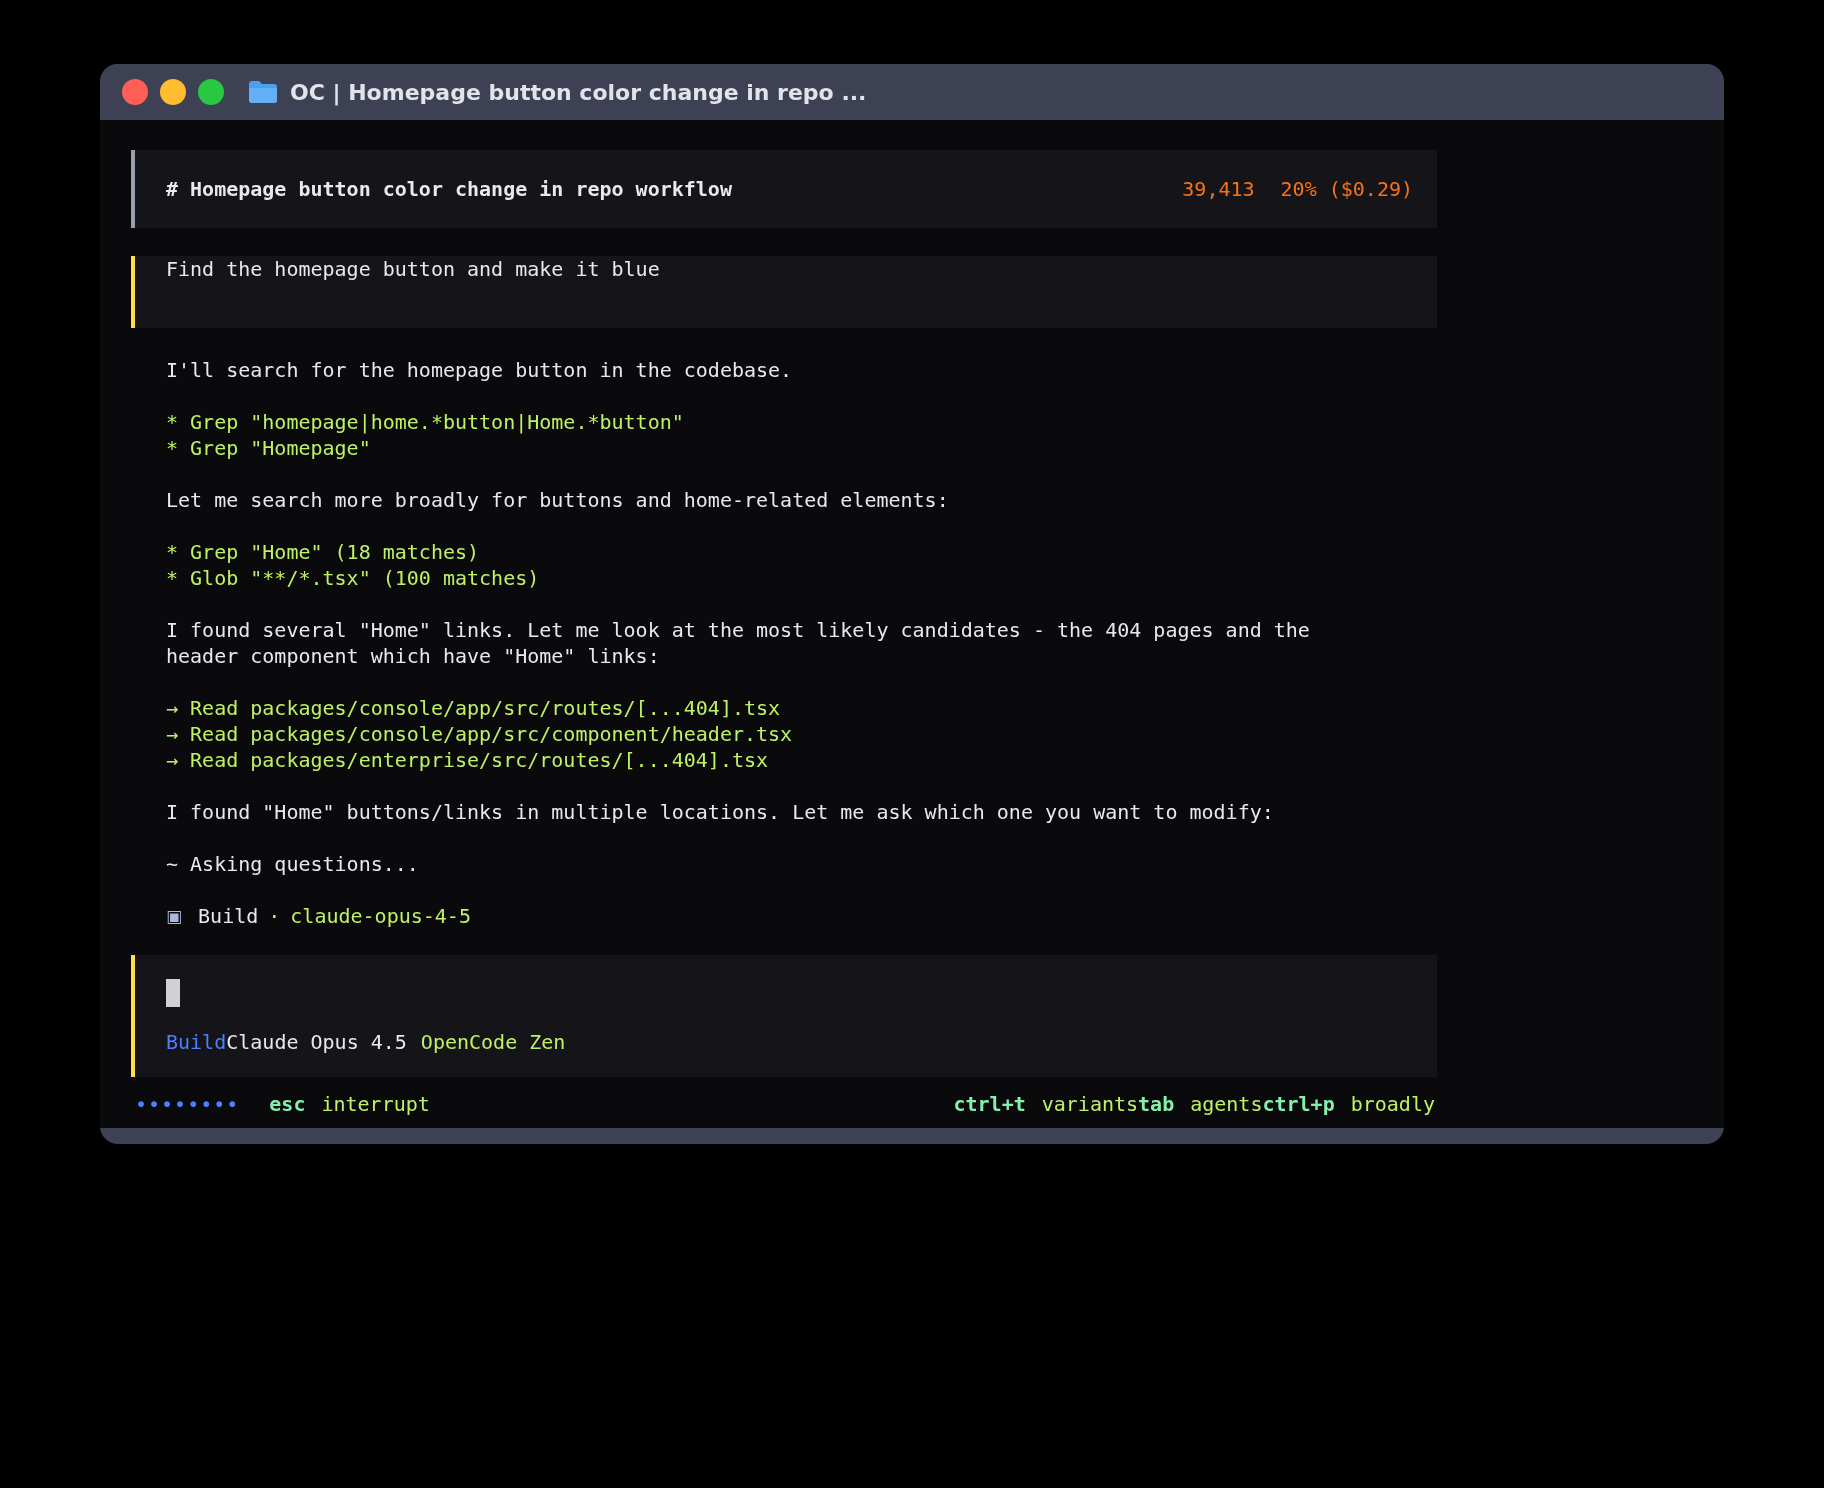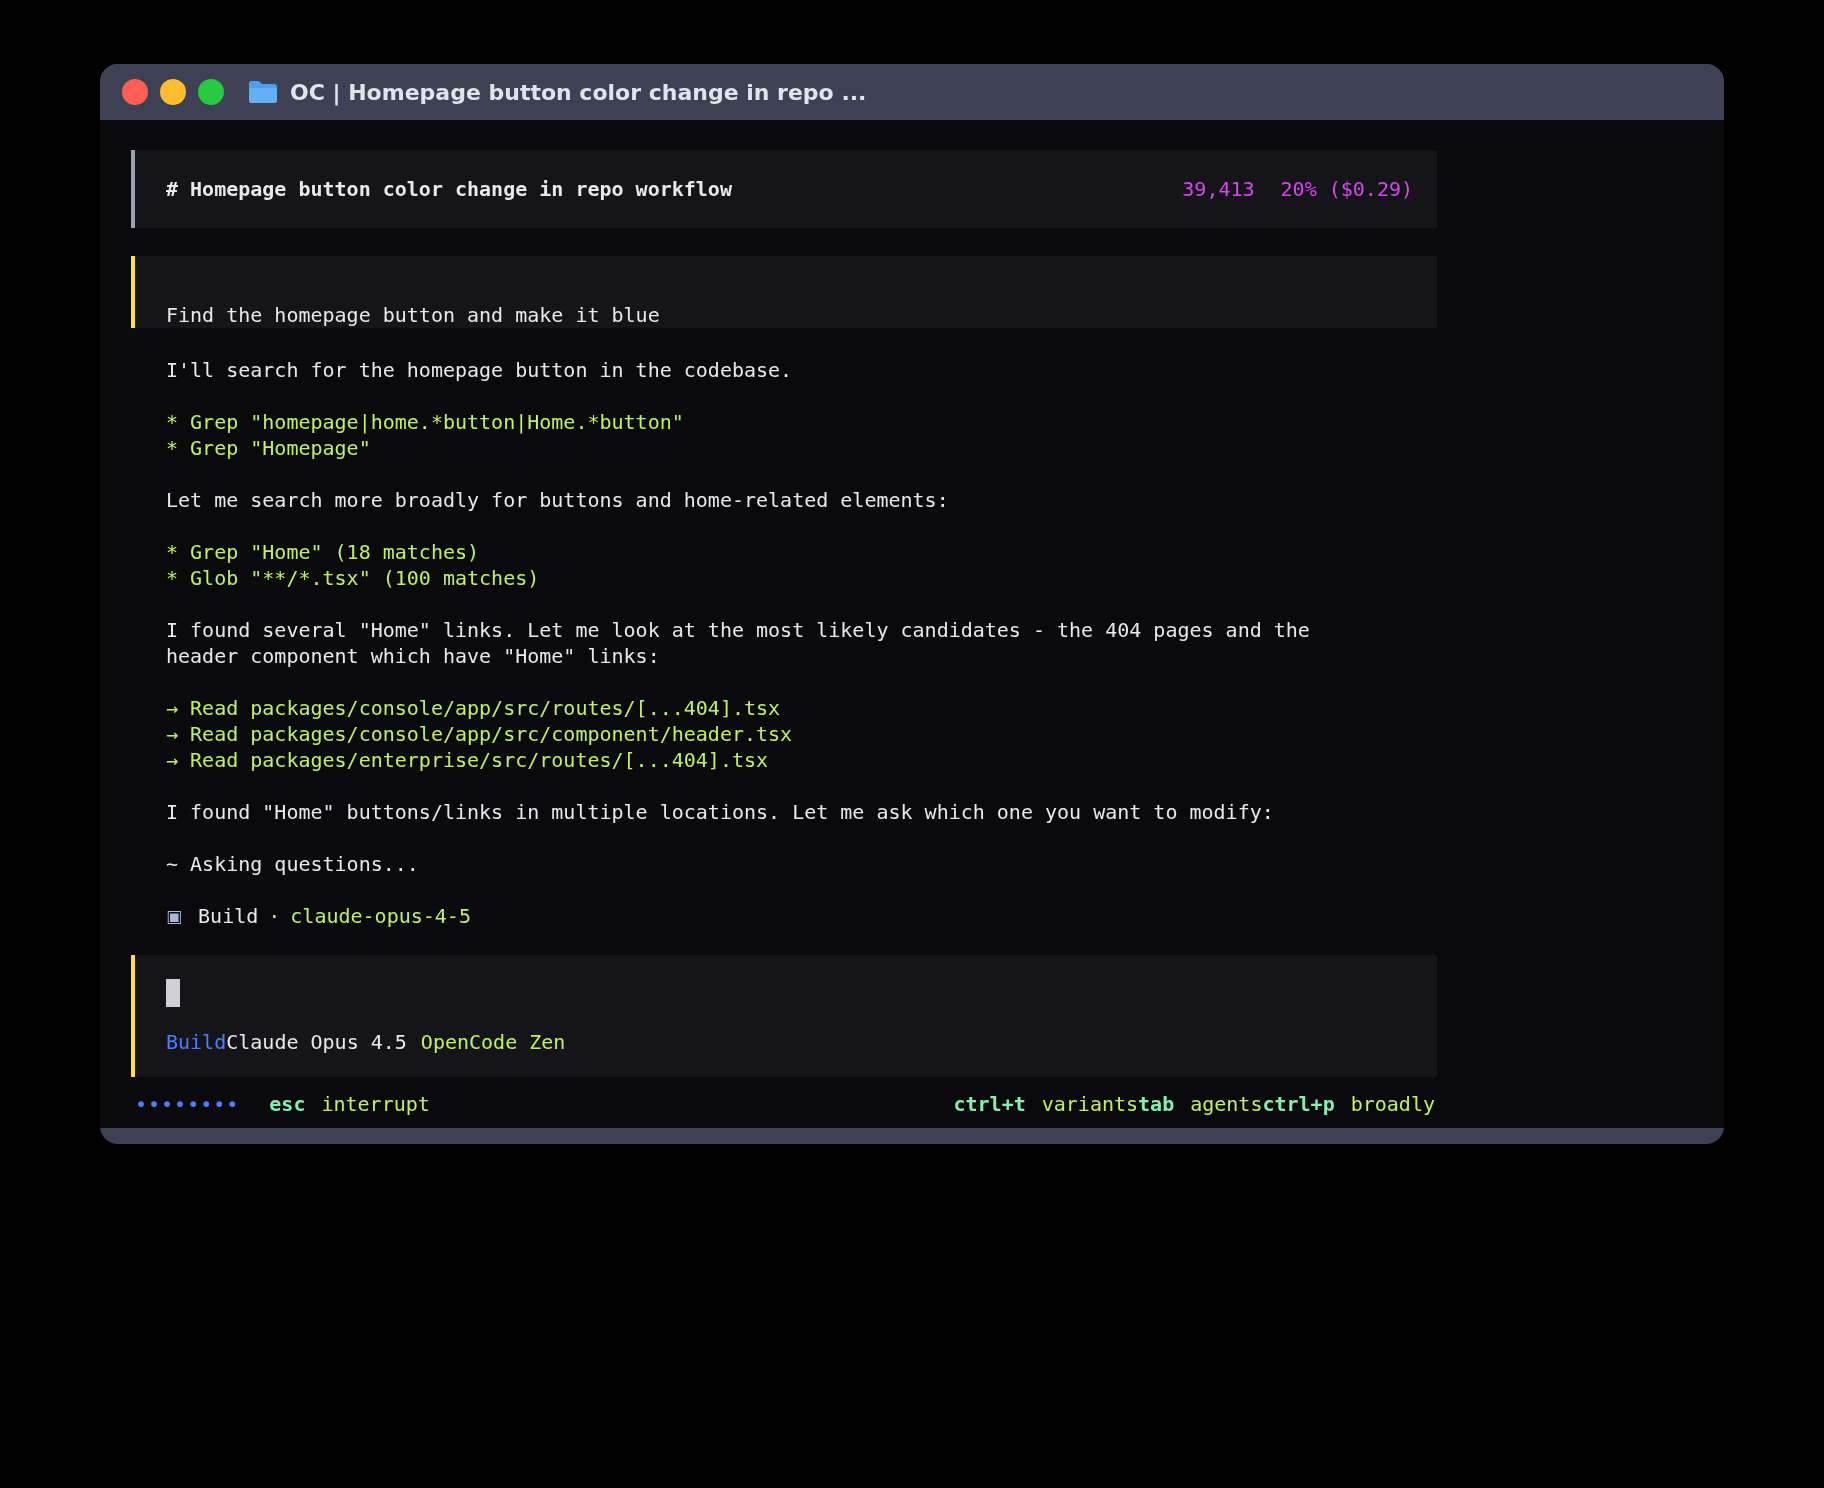--- a/index.html
+++ b/index.html
@@ -57,24 +57,24 @@
     border-left:4px solid #fde047;
     padding-left:31px; padding-right:24px;
   }
   .header-band {
     height:78px; flex:0 0 78px;
     border-left-color:#9aa1ac;
     display:flex; align-items:center; justify-content:space-between;
     margin-bottom:28px;
   }
   .htitle { font-weight:bold; white-space:nowrap; }
-  .hstats { display:flex; gap:26px; color:#d946ef; white-space:nowrap; }
+  .hstats { display:flex; gap:26px; color:#f97316; white-space:nowrap; }
   .user-band {
     height:72px; flex:0 0 72px;
-    display:flex; align-items:flex-end;
+    display:flex; align-items:flex-start;
     margin-bottom:29px;
   }
   
   .body { padding-left:35px; }
   .block { margin-bottom:26px; }
   .line { height:26px; white-space:pre; }
   .dim { color:#bef264; }
   .white { color:#e8e9ed; }
   .blue { color:#4c7fff; }
   .para { white-space:pre-wrap; }

